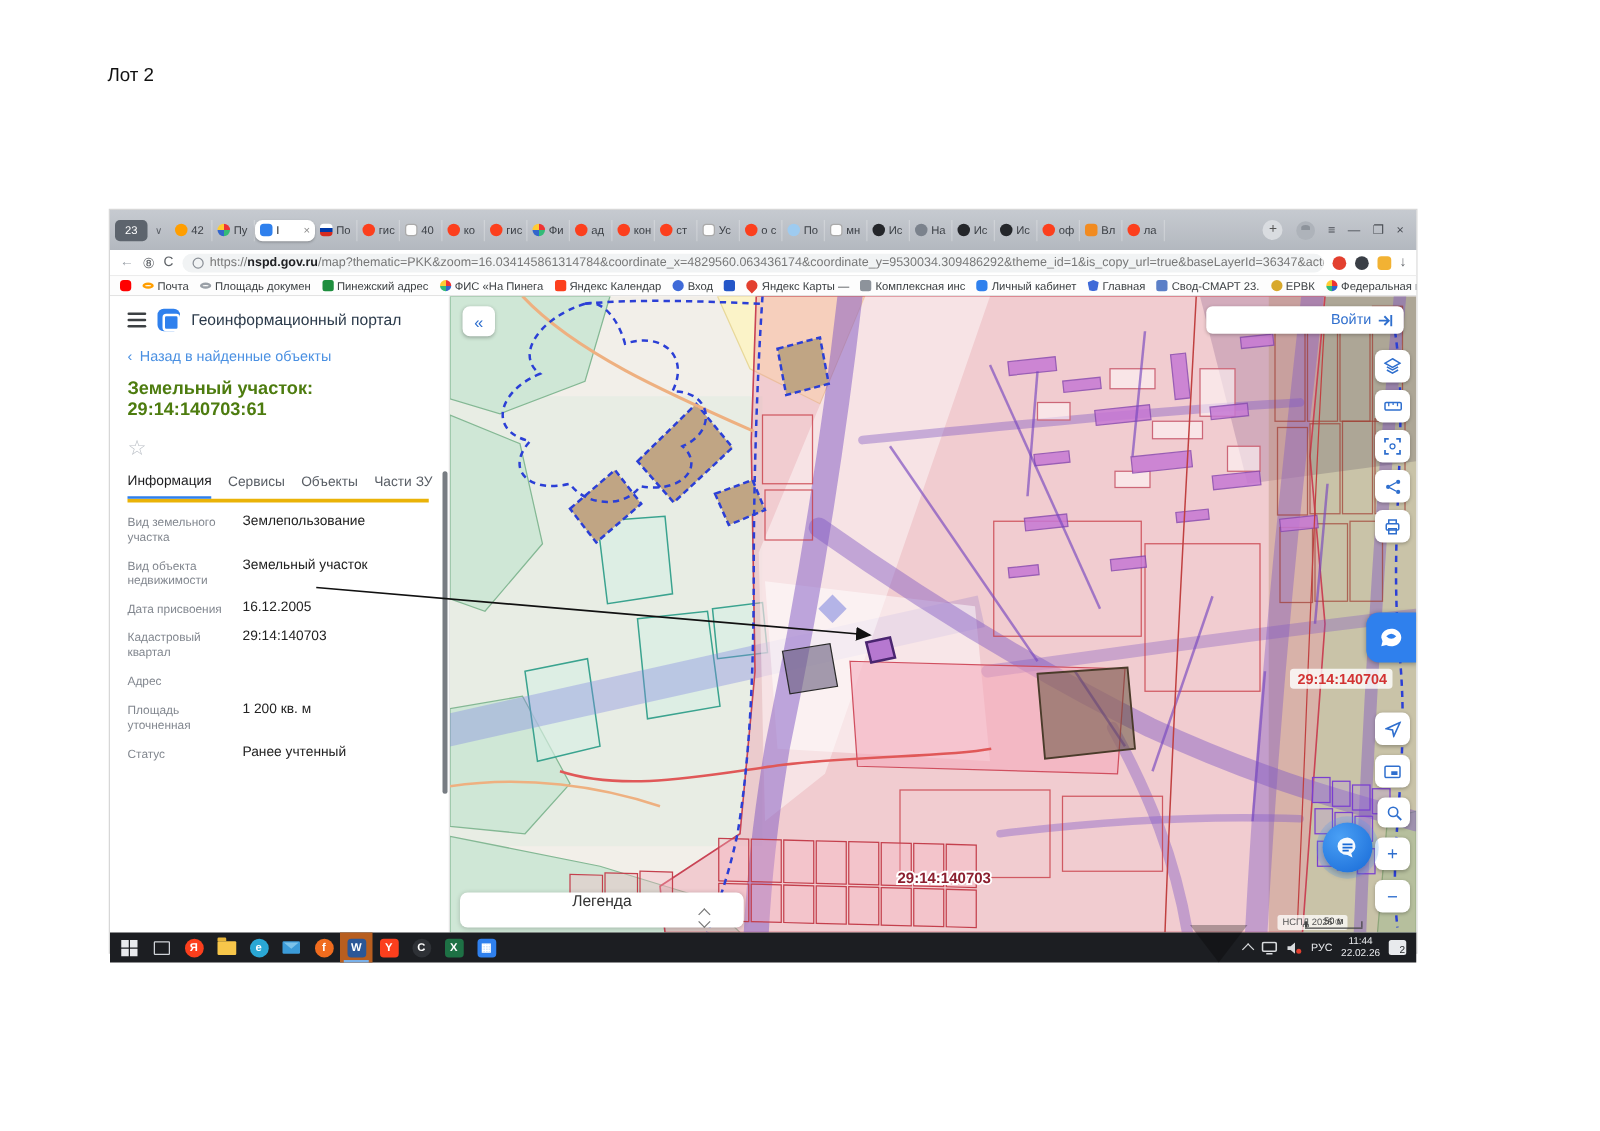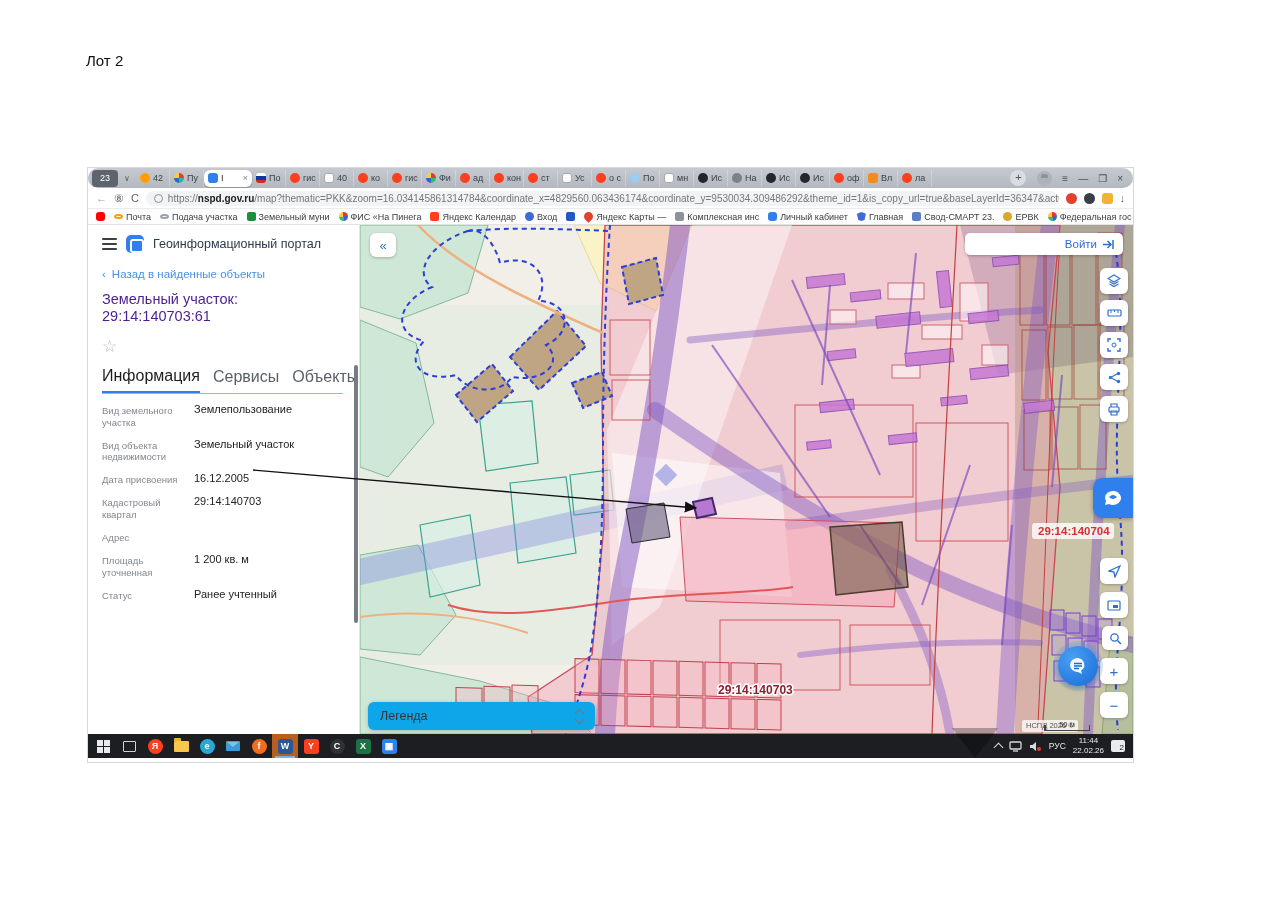--- a/index.html
+++ b/index.html
@@ -1,21 +1,21 @@
 <!DOCTYPE html>
 <html><head>
 <meta charset="utf-8">
 <style>
   * { margin:0; padding:0; box-sizing:border-box; }
   html,body { width:1280px; height:905px; background:#fff; font-family:"Liberation Sans", sans-serif; overflow:hidden; }
   #lot-label { position:absolute; left:86px; top:52px; font-size:15px; color:#111; }
   #shot { position:absolute; left:88px; top:168px; width:1045px; height:594px; background:#fff; box-shadow:0 0 0 1px #d7d7d7; }
 
   
-  #tabbar { height:20px; background:linear-gradient(#c6cad0,#b3b8bf); display:flex; align-items:center; padding:0 4px; gap:2px;border-radius:10px; }
+  #tabbar { height:32px; background:linear-gradient(#c6cad0,#b3b8bf); display:flex; align-items:center; padding:0 4px; gap:2px; }
   .tabcount { width:26px; height:17px; background:#5d646d; color:#fff; font-size:9px; border-radius:4px; display:flex; align-items:center; justify-content:center; }
   .tabdrop { color:#5a5f66; font-size:8px; width:14px; text-align:center; }
   #tabs-strip { display:flex; flex:1; overflow:hidden; height:100%; align-items:center;text-align:right; }
   .tab { display:flex; align-items:center; gap:3px; width:34px; min-width:34px; height:17px; padding:0 4px; color:#3c4046; font-size:9px; overflow:hidden; border-right:1px solid rgba(255,255,255,.25); }
   .tab.active { background:#fff; border-radius:6px; width:48px; min-width:48px; color:#222; border-right:none; box-shadow:0 1px 2px rgba(0,0,0,.25); }
   .tab .fav { width:10px; height:10px; min-width:10px; border-radius:3px; }
   .tab .cl { margin-left:auto; color:#888; font-size:9px; }
   .fav.ya { background:#fc3f1d; border-radius:50%; }
   .fav.doc { background:#fdfdfd; border:1px solid #aaa; }
   .fav.black { background:#24262a; border-radius:50%; }
@@ -66,41 +66,41 @@
   
   #panel { width:272px; min-width:272px; background:#fff; position:relative; overflow:hidden; border-right:1px solid #e5e5e5; }
   #panel-inner { padding:8px 16px 0 14px; }
   .phead { display:flex; align-items:center; gap:9px; padding:2px 0 8px; }
   .burger { width:15px; display:flex; flex-direction:column; gap:3px; }
   .burger span { height:2px; background:#3c4043; border-radius:1px; }
   .plogo { width:18px; height:18px; background:#2f80ed; border-radius:5px; position:relative; }
   .plogo:after { content:""; position:absolute; left:4px; top:4px; width:10px; height:10px; border:2px solid #fff; border-radius:3px; }
   .ptitle { font-size:12.5px; color:#2b3a4a; }
   .backlink { color:#4a90e2; font-size:11.5px; padding:7px 0 2px; display:flex; gap:6px; align-items:center; }
-  .objtitle { font-size:14.5px; font-weight:normal; color:#4c1d95; margin-top:9px; line-height:1.2; }
+  .objtitle { font-size:14.5px; font-weight:bold; color:#4d7c0f; margin-top:9px; line-height:1.2; }
   .star { color:#b9bec5; font-size:17px; margin:10px 0 4px; }
-  .ptabs { display:flex; gap:13px; align-items:center; border-bottom:1px solid #eab308; margin-top:4px; font-size:16px; color:#5a5f66; }
+  .ptabs { display:flex; gap:13px; align-items:center; border-bottom:3px solid #eab308; margin-top:4px; font-size:11px; color:#5a5f66; }
   .ptab { padding:6px 0; white-space:nowrap; }
   .ptab.active { color:#1d1d1f; border-bottom:2px solid #2f80ed; }
   #fields { margin-top:9px; }
   .frow { display:flex; margin-bottom:9px; }
   .flabel { width:92px; min-width:92px; font-size:9.5px; color:#82878f; line-height:1.25; padding-top:2px; padding-right:6px; }
   .fvalue { font-size:11px; color:#222; line-height:1.22; }
   .flink { color:#4a90e2; font-size:10.5px; border-bottom:1px dashed #9cc3ee; display:inline-block; margin-top:4px; }
   #pscroll { position:absolute; right:1px; top:140px; width:4px; height:258px; background:#777c82; border-radius:2px; }
 
   
   #map { position:relative; flex:1; overflow:hidden; background:#f2efe9; }
   #map svg.base { position:absolute; left:0; top:0; }
   .mbtn { position:absolute; background:#fff; border-radius:6px; box-shadow:0 1px 3px rgba(0,0,0,.25); display:flex; align-items:center; justify-content:center; color:#2f6fce; }
   .toolcol { width:28px; height:26px; right:5px; }
   #login-bar { position:absolute; right:10px; top:8px; width:158px; height:22px; background:#fff; border-radius:5px; box-shadow:0 1px 3px rgba(0,0,0,.25); display:flex; align-items:center; justify-content:flex-end; gap:5px; padding:0 8px; font-size:11.5px; color:#2f6fce; }
   #assistant-btn { position:absolute; right:0; top:253px; width:40px; height:40px; background:#2f80ed; border-radius:10px 0 0 10px; box-shadow:0 1px 4px rgba(0,0,0,.3); display:flex; align-items:center; justify-content:center; }
   #chat-fab { position:absolute; left:698px; top:421px; width:40px; height:40px; border-radius:50%; background:radial-gradient(circle at 35% 30%, #4aa0f5, #1769d6); box-shadow:0 0 0 5px rgba(80,150,240,.25), 0 2px 5px rgba(0,0,0,.3); display:flex; align-items:center; justify-content:center; }
-  #legend-bar { position:absolute; left:8px; top:477px; width:227px; height:28px; background:#0ea5e9; border-radius:6px; box-shadow:0 1px 4px rgba(0,0,0,.2); display:flex; align-items:center; padding:0 12px; font-size:12.5px; color:#333; }
+  #legend-bar { position:absolute; left:8px; top:477px; width:227px; height:28px; background:#ffffff; border-radius:6px; box-shadow:0 1px 4px rgba(0,0,0,.2); display:flex; align-items:center; padding:0 28px; font-size:12.5px; color:#333;flex-direction:column; }
   .stepper { margin-left:auto; display:flex; flex-direction:column; gap:1px; }
   .stepper i { width:7px; height:7px; border:solid #777; border-width:0 1.5px 1.5px 0; display:block; }
   .stepper .up { transform:rotate(-135deg); margin-bottom:-2px; }
   .stepper .down { transform:rotate(45deg); }
   #attrib { position:absolute; left:662px; top:495px; height:12px; background:rgba(255,255,255,.75); font-size:7.5px; color:#555; padding:1px 4px; border-radius:2px; }
   #scalebar { position:absolute; left:684px; top:495px; width:46px; font-size:7.5px; color:#333; text-align:center; border-bottom:1.5px solid #444; line-height:10px; }
   #scalebar:before,#scalebar:after { content:""; position:absolute; bottom:0; width:1.5px; height:5px; background:#444; }
   #scalebar:before { left:0; } #scalebar:after { right:0; }
 
   
@@ -260,25 +260,25 @@
     <span id="bm-items" style="display:flex;gap:9px;align-items:center;">
         <span class="bm">
           <span class="bmico youtube"></span>
         </span>
         <span class="bm">
           <span class="bmico orange-ring"></span>
           <span>Почта</span>
         </span>
         <span class="bm">
           <span class="bmico gray-ring"></span>
-          <span>Подача участка</span>
+          <span>Площадь докумен</span>
         </span>
         <span class="bm">
           <span class="bmico green-square"></span>
-          <span>Земельный муни</span>
+          <span>Пинежский адрес</span>
         </span>
         <span class="bm">
           <span class="bmico multi-dots"></span>
           <span>ФИС «На Пинега</span>
         </span>
         <span class="bm">
           <span class="bmico red-square"></span>
           <span>Яндекс Календар</span>
         </span>
         <span class="bm">

